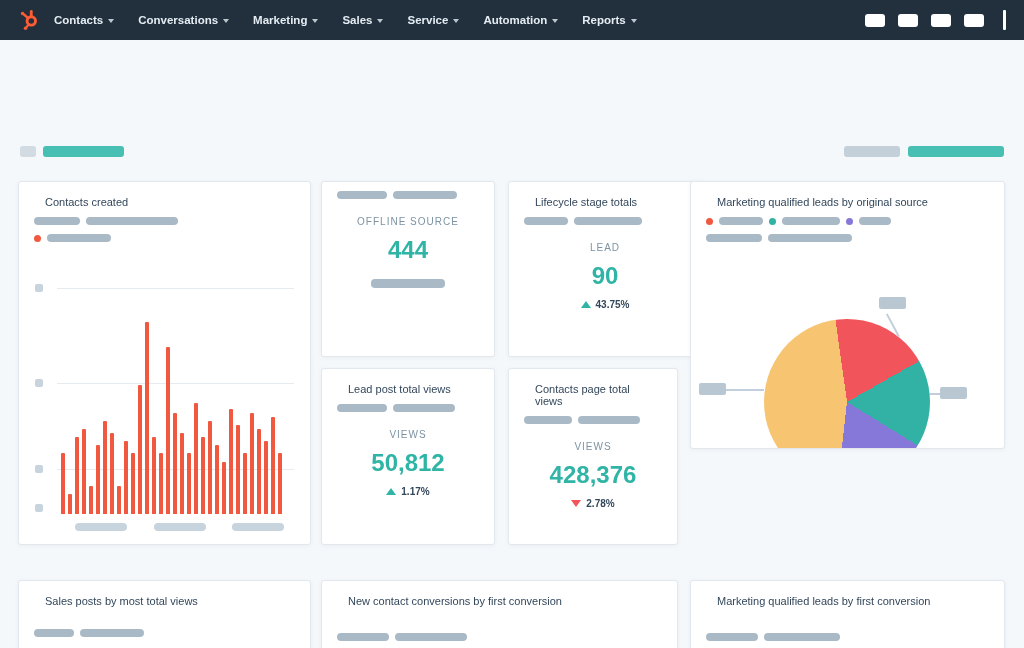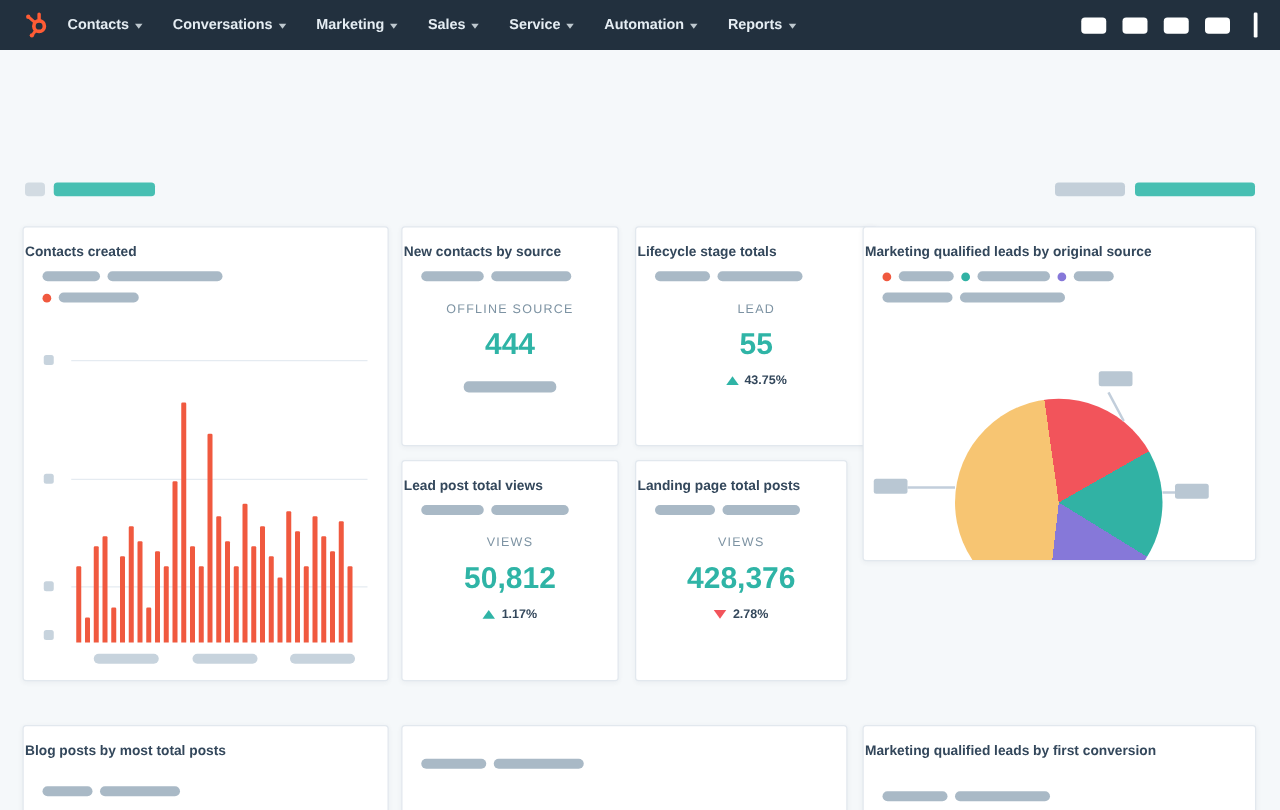--- a/index.html
+++ b/index.html
@@ -38,21 +38,21 @@
   .filters-right{position:absolute;right:20px;top:146px;display:flex;gap:8px;align-items:center;}
   .ph{border-radius:4px;background:#a9b9c6;height:8px;display:inline-block;flex:none;}
   .ph-lg{border-radius:3px;height:11px;display:inline-block;}
   .ph-grey{background:#d2dbe2;}
   .ph-grey2{background:#c3cfd9;}
   .ph-teal{background:var(--teal-bar,#47bfb2);}
 
   
   .card{position:absolute;background:#fff;border:1px solid #e2e8ee;border-radius:3px;
         box-shadow:0 1px 4px rgba(45,62,80,.05);box-sizing:border-box;overflow:hidden;}
-  .card-title{font-size:11px;font-weight:700;color:#33475b;padding:14px 1px 0;}
+  .card-title{font-size:11px;font-weight:400;color:#33475b;padding:14px 26px 0;}
   .legend-row{display:flex;align-items:center;gap:6px;padding:0 15px;margin-top:9px;}
   .dot{width:7px;height:7px;border-radius:50%;flex:none;}
   .dot-orange{background:var(--bar-orange,#f0593f);}
   .dot-teal{background:var(--pie-teal,#31b2a4);}
   .dot-purple{background:var(--pie-purple,#8678d9);}
 
   
   .stat-label{margin-top:17px;text-align:center;font-size:10px;letter-spacing:1px;color:#7d93a3;}
   .stat-value{margin-top:9px;text-align:center;font-size:24px;font-weight:700;color:var(--teal,#2fb4a6);}
   .stat-bar{margin:15px auto 0;width:74px;height:9px;border-radius:4px;background:#a9b9c6;}
@@ -197,38 +197,37 @@
         </div>
       <div class="x-labels">
         <span class="ph" style="width:52px"></span>
         <span class="ph" style="width:52px"></span>
         <span class="ph" style="width:52px"></span>
       </div>
     </div>
   </div>
 
   <div class="card" style="left:321px;top:181px;width:174px;height:176px">
-    <div class="card-title">New contacts by source</div>
     <div class="legend-row">
       <span class="ph" style="width:50px"></span>
       <span class="ph" style="width:64px"></span>
     </div>
     <div class="stat-label">OFFLINE SOURCE</div>
     <div class="stat-value">444</div>
     <div class="stat-bar"></div>
   </div>
 
   <div class="card" style="left:508px;top:181px;width:194px;height:176px">
     <div class="card-title">Lifecycle stage totals</div>
     <div class="legend-row">
       <span class="ph" style="width:44px"></span>
       <span class="ph" style="width:68px"></span>
     </div>
     <div class="stat-label">LEAD</div>
-    <div class="stat-value">55</div>
+    <div class="stat-value">90</div>
     <div class="delta-row">
       <span class="tri tri-up"></span>
       <span>43.75%</span>
     </div>
   </div>
 
   <div class="card" style="left:690px;top:181px;width:315px;height:268px">
     <div class="card-title">Marketing qualified leads by original source</div>
     <div class="legend-row">
       <span class="dot dot-orange"></span>
@@ -264,41 +263,42 @@
     </div>
     <div class="stat-label">VIEWS</div>
     <div class="stat-value">50,812</div>
     <div class="delta-row">
       <span class="tri tri-up"></span>
       <span>1.17%</span>
     </div>
   </div>
 
   <div class="card" style="left:508px;top:368px;width:170px;height:177px">
-    <div class="card-title">Landing page total posts</div>
+    <div class="card-title">Contacts page total views</div>
     <div class="legend-row">
       <span class="ph" style="width:48px"></span>
       <span class="ph" style="width:62px"></span>
     </div>
     <div class="stat-label">VIEWS</div>
     <div class="stat-value">428,376</div>
     <div class="delta-row">
       <span class="tri tri-down"></span>
       <span>2.78%</span>
     </div>
   </div>
 
   <div class="card" style="left:18px;top:580px;width:293px;height:110px">
-    <div class="card-title">Blog posts by most total posts</div>
+    <div class="card-title">Sales posts by most total views</div>
     <div class="legend-row" style="margin-top:22px">
       <span class="ph" style="width:40px"></span>
       <span class="ph" style="width:64px"></span>
     </div>
   </div>
   <div class="card" style="left:321px;top:580px;width:357px;height:110px">
+    <div class="card-title">New contact conversions by first conversion</div>
     <div class="legend-row" style="margin-top:26px">
       <span class="ph" style="width:52px"></span>
       <span class="ph" style="width:72px"></span>
     </div>
   </div>
   <div class="card" style="left:690px;top:580px;width:315px;height:110px">
     <div class="card-title">Marketing qualified leads by first conversion</div>
     <div class="legend-row" style="margin-top:26px">
       <span class="ph" style="width:52px"></span>
       <span class="ph" style="width:76px"></span>

